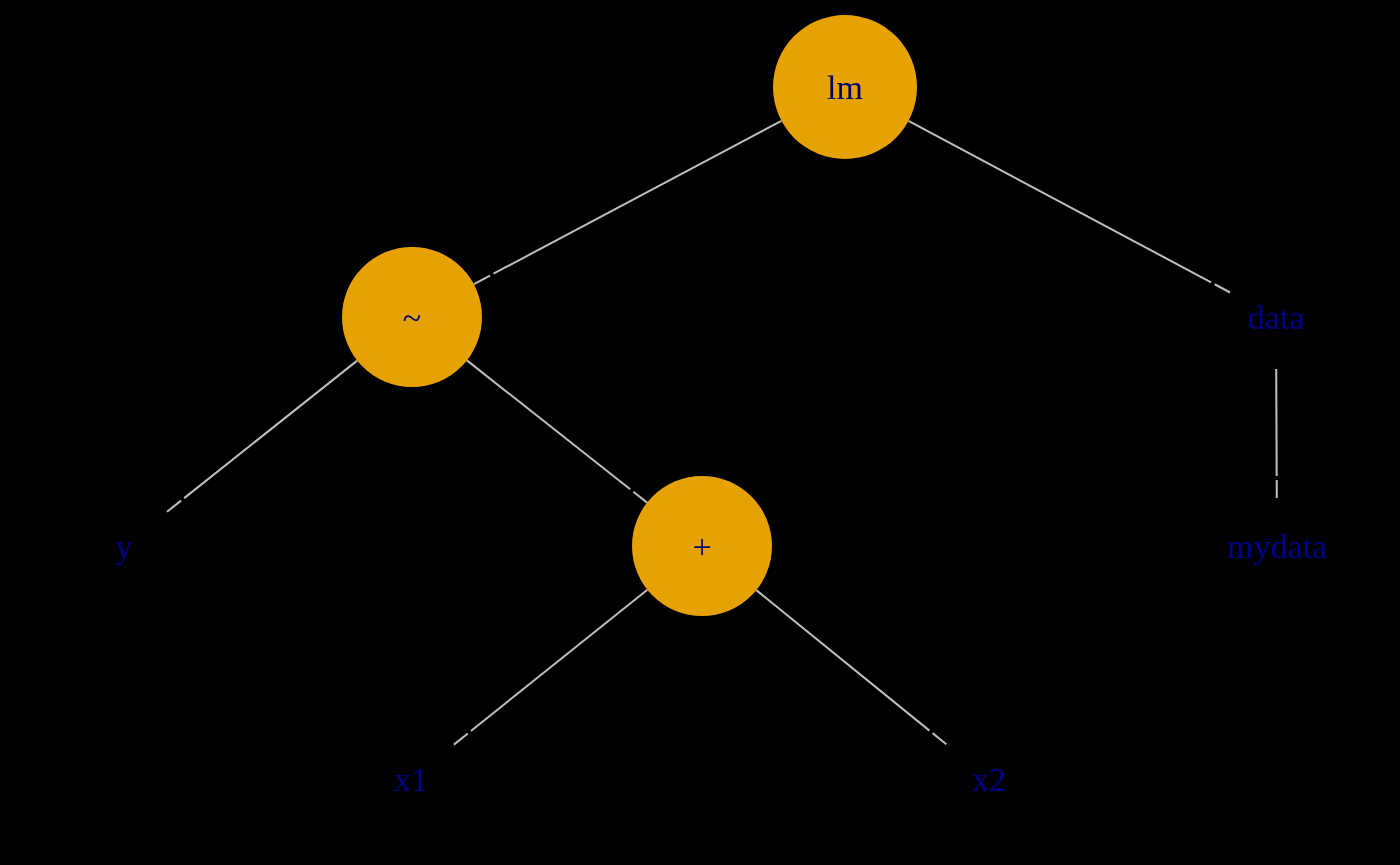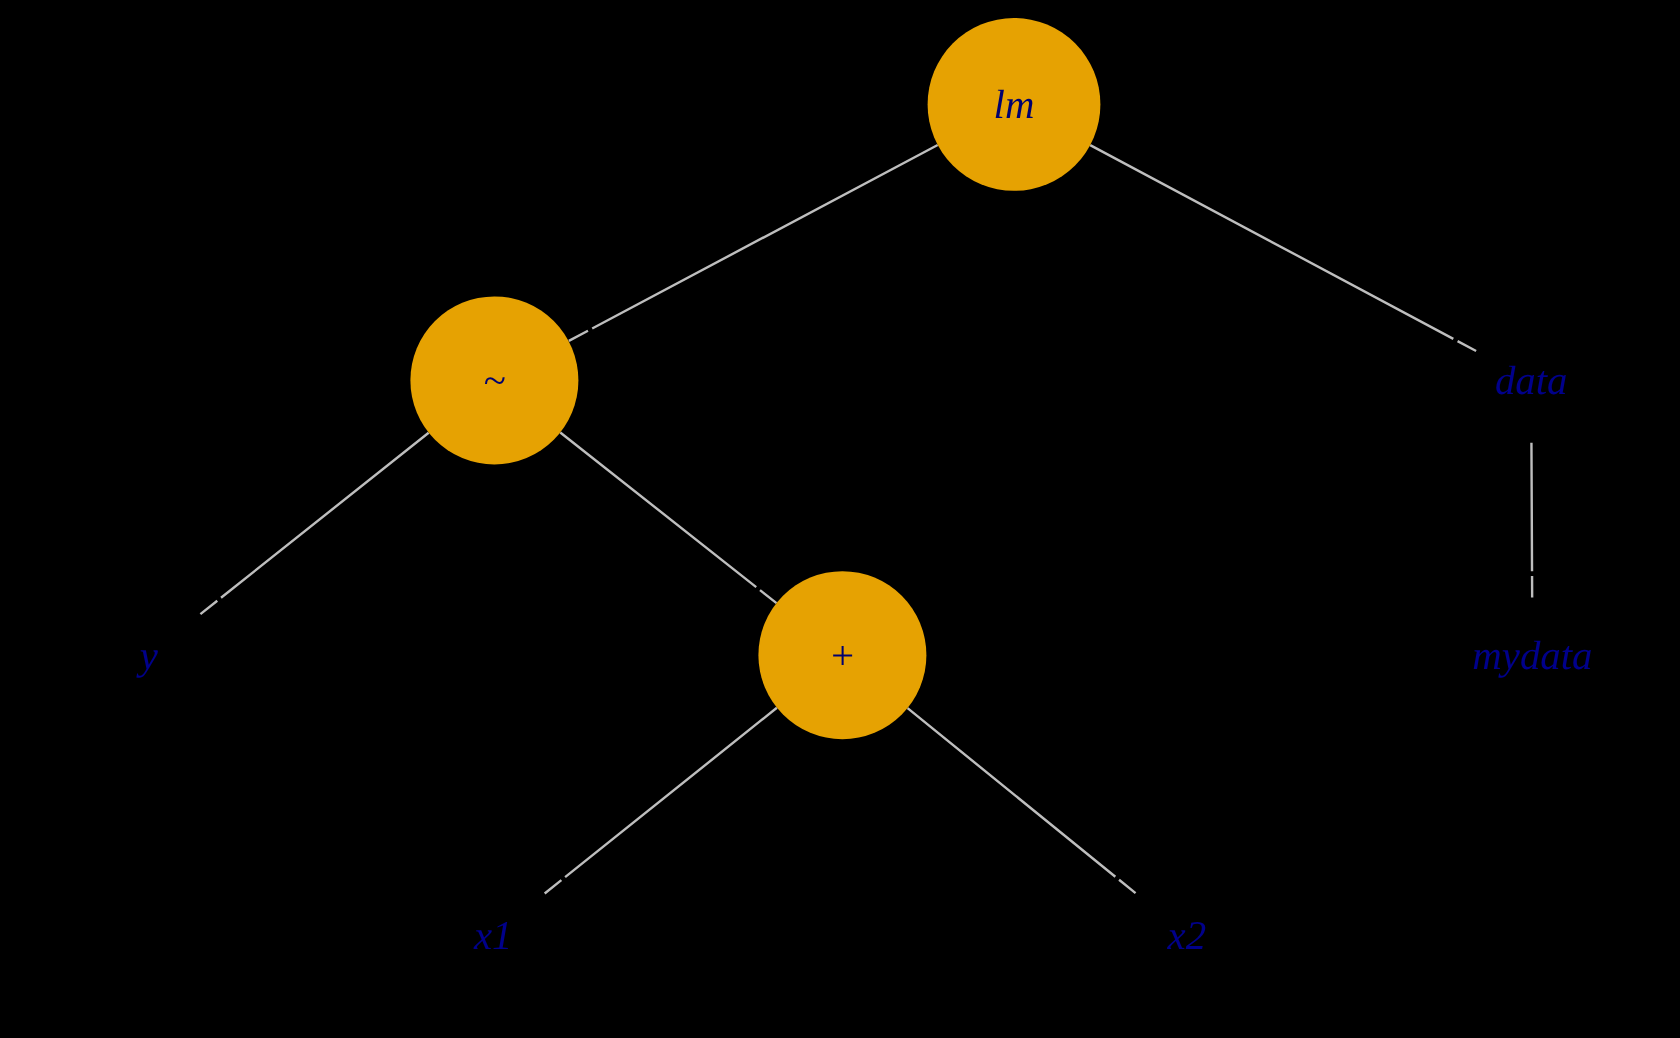--- a/index.html
+++ b/index.html
@@ -8,21 +8,20 @@
     background: #000000;
     width: 1400px;
     height: 865px;
     overflow: hidden;
   }
   .plot-stage {
     position: relative;
     width: 1400px;
     height: 818px;
     background: #000000;
-    font-style: italic;
   }
   svg.tree-svg {
     display: block;
     width: 1400px;
     height: 865px;
   }
   svg.tree-svg text {
     font-family: "Liberation Serif", "DejaVu Serif", serif;
     font-weight: normal;
   }

